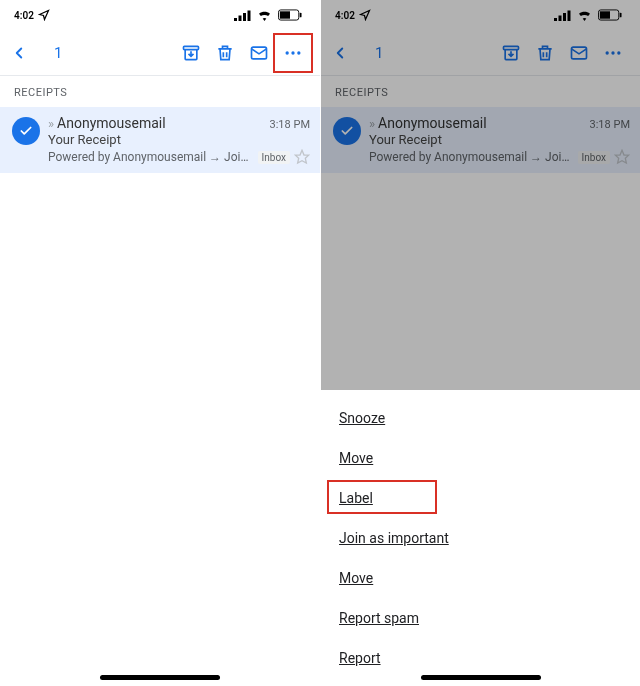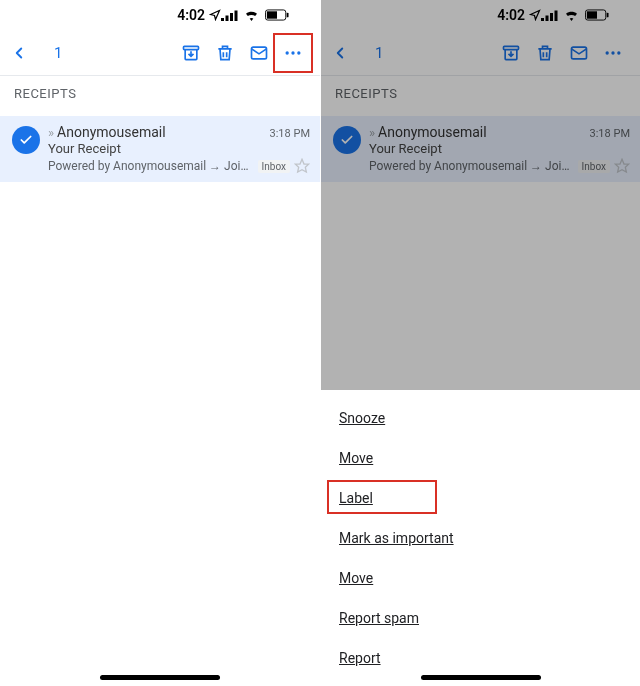--- a/index.html
+++ b/index.html
@@ -1,32 +1,32 @@
 <!DOCTYPE html>
 <html><head>
   <meta charset="utf-8">
   <style>
     * { box-sizing: border-box; margin: 0; padding: 0; font-family: -apple-system, BlinkMacSystemFont, "Segoe UI", Roboto, sans-serif; }
     body { width: 640px; height: 686px; display: flex; background: #fff; }
     .pane { width: 320px; height: 686px; position: relative; background: #fff; display: flex; flex-direction: column; }
     .pane + .pane { border-left: 1px solid rgba(0,0,0,0); }
 
-    .status-bar { height: 30px; display: flex; justify-content: flex-end; align-items: center; padding: 0 31px 0 14px; font-weight: 600; font-size: 14px; }
+    .status-bar { height: 30px; display: flex; justify-content: space-between; align-items: center; padding: 0 18px 0 14px; font-weight: 600; font-size: 10px; }
     .status-left { display: flex; align-items: center; gap: 4px; }
     .status-right { display: flex; align-items: center; gap: 6px; }
 
     .toolbar { height: 46px; display: flex; align-items: center; padding: 0 10px; border-bottom: 1px solid #e6e9ed; }
     .tb-back { color: #1a73e8; display: flex; align-items: center; }
     .tb-count { color: #1a73e8; font-size: 15px; margin-left: 26px; }
     .tb-spacer { flex: 1; }
     .tb-icon { width: 34px; height: 34px; display: flex; align-items: center; justify-content: center; color: #1a73e8; }
     .tb-more { position: relative; }
     .red-box { position: absolute; border: 2px solid #d93025; pointer-events: none; }
 
-    .section-header { padding: 10px 14px 15px; font-size: 13px; letter-spacing: 0.5px; color: #5f6368; text-transform: uppercase; }
+    .section-header { padding: 10px 14px 8px; font-size: 11px; letter-spacing: 0.5px; color: #5f6368; text-transform: uppercase; }
 
     .mail-row { display: flex; align-items: flex-start; background: #e8f0fe; padding: 8px 10px 8px 10px; gap: 8px; border-radius: 0; }
     .check-circle { width: 28px; height: 28px; border-radius: 50%; background: #1a73e8; display: flex; align-items: center; justify-content: center; flex-shrink: 0; margin-top: 2px; margin-left:2px;}
     .mail-body { flex: 1; min-width: 0; }
     .mail-top { display: flex; align-items: baseline; justify-content: space-between; gap: 6px; }
     .mail-sender { font-size: 14px; color: #333; display: flex; align-items: center; gap: 3px; }
     .mail-time { font-size: 11px; color: #5f6368; white-space: nowrap; }
     .mail-subject { font-size: 13px; color: #444; margin-top: 1px; }
     .mail-snippet-row { display: flex; align-items: center; gap: 4px; margin-top: 2px; }
     .mail-snippet { font-size: 12px; color: #5f6368; flex: 1; white-space: nowrap; overflow: hidden; text-overflow: ellipsis; text-align: center; }
@@ -247,20 +247,20 @@
 
   <div class="dim-overlay dim-content-stop"></div>
 
   <div class="action-sheet">
     <div class="sheet-item"><span>Snooze</span></div>
     <div class="sheet-item"><span>Move</span></div>
     <div class="sheet-item" style="position:relative;">
       <span>Label</span>
       <div class="red-box" style="top:2px;left:6px;width:110px;height:34px;"></div>
     </div>
-    <div class="sheet-item"><span>Mark as important</span></div>
+    <div class="sheet-item"><span>Join as important</span></div>
     <div class="sheet-item"><span>Move</span></div>
     <div class="sheet-item"><span>Report spam</span></div>
     <div class="sheet-item"><span>Report</span></div>
   </div>
 
   <div class="home-indicator"></div>
 </div>
 
 </body></html>

